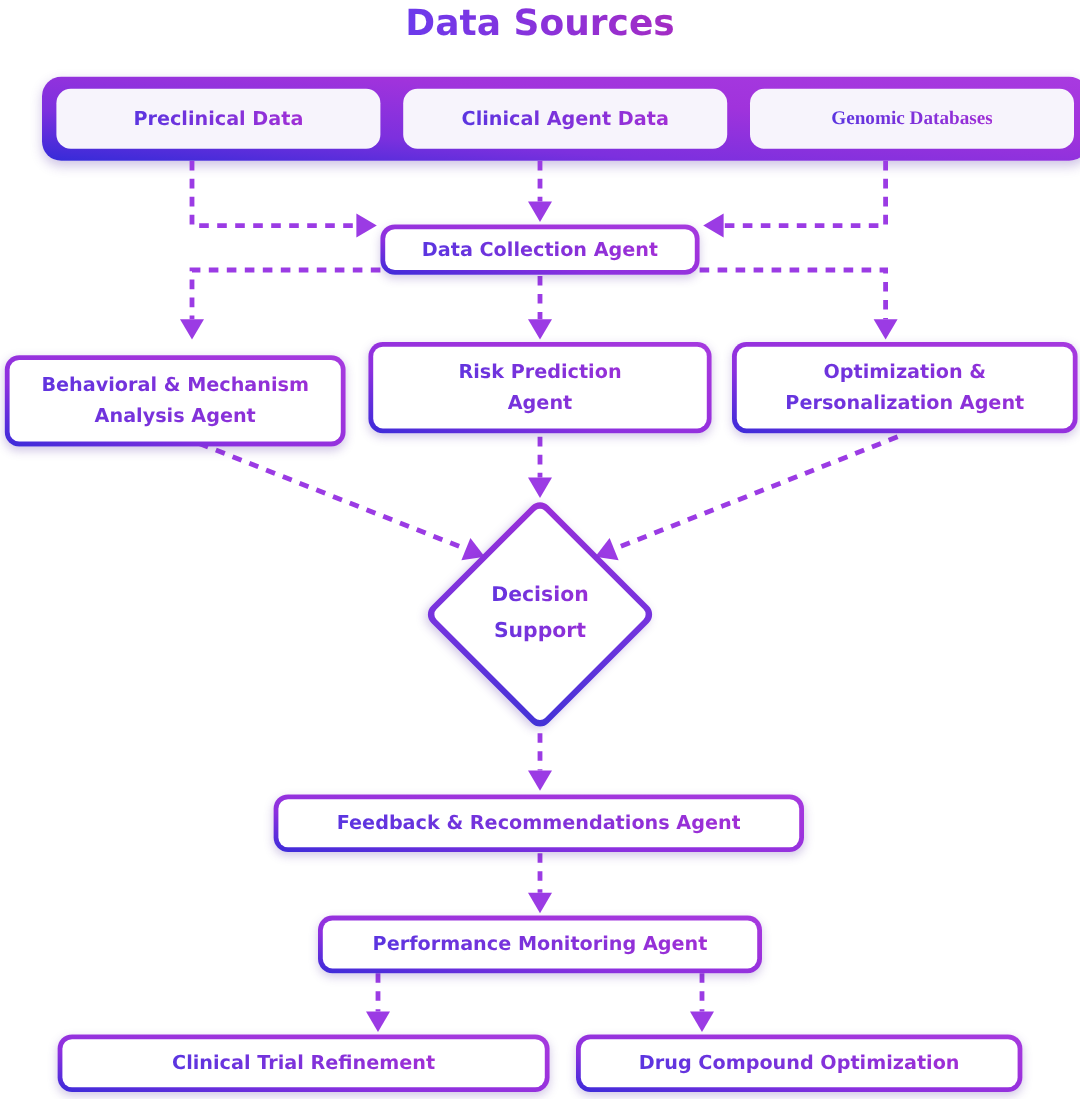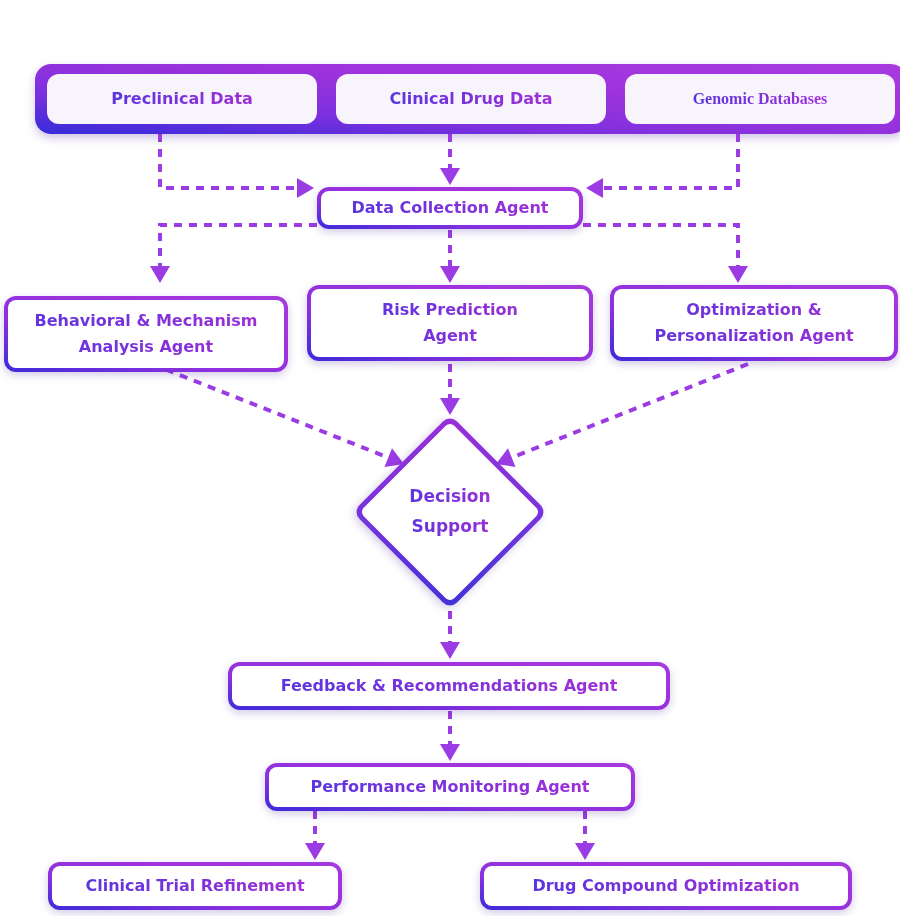--- a/index.html
+++ b/index.html
@@ -42,21 +42,21 @@
     background:linear-gradient(90deg,#5b35e0 0%,#7b32db 45%,#a02fd6 100%);
     -webkit-background-clip:text;background-clip:text;color:transparent;
   }
   .node-collection{left:317px;top:187px;width:266px;height:42px;box-sizing:border-box;}
   .node-behavioral{left:4px;top:285px;width:284px;height:76px;box-sizing:border-box;margin-top:11px;}
   .node-risk{left:307px;top:285px;width:286px;height:76px;box-sizing:border-box;}
   .node-risk .label{max-width:170px;}
   .node-optimization{left:610px;top:285px;width:288px;height:76px;box-sizing:border-box;}
   .node-feedback{left:228px;top:662px;width:442px;height:48px;box-sizing:border-box;}
   .node-performance{left:265px;top:763px;width:370px;height:48px;box-sizing:border-box;}
-  .node-refinement{left:48px;top:862px;width:294px;height:48px;box-sizing:border-box;}
+  .node-refinement{left:48px;top:862px;width:410px;height:48px;box-sizing:border-box;}
   .node-drug{left:480px;top:862px;width:372px;height:48px;box-sizing:border-box;}
   
   .diamond-wrap{position:absolute;left:381px;top:443px;width:138px;height:138px;}
   .diamond-border{
     position:absolute;left:0;top:0;width:138px;height:138px;transform:rotate(45deg);
     background:linear-gradient(135deg,#9a2fd8 0%,#7334de 55%,#4032d6 100%);
     border-radius:10px;box-shadow:0 3px 8px rgba(80,40,160,0.25);
   }
   .diamond-inner{position:absolute;left:5px;top:5px;right:5px;bottom:5px;background:#fff;border-radius:6px;}
   .diamond-label{
@@ -67,27 +67,30 @@
   
   svg.connectors{position:absolute;left:0;top:0;pointer-events:none;}
   .dash{fill:none;stroke:#9b3be4;stroke-width:4;stroke-dasharray:8 7;}
   .arrow{fill:#9b3be4;stroke:none;}
 </style>
 </head>
 <body>
 
 <div class="canvas">
 
+  <div class="title-row">
+    <span class="title">Data Sources</span>
+  </div>
 
   <div class="sources-bar">
     <div class="source-box src-0">
       <span class="label">Preclinical Data</span>
     </div>
     <div class="source-box src-1">
-      <span class="label">Clinical Drug Data</span>
+      <span class="label">Clinical Agent Data</span>
     </div>
     <div class="source-box src-2">
       <span class="label">Genomic Databases</span>
     </div>
   </div>
 
   <svg class="connectors" width="900" height="916" viewBox="0 0 900 916">
     <g>
       <path class="dash" d="M160,134 V188 H294"></path>
       <polygon class="arrow" points="314,188 297,178 297,198"></polygon>

